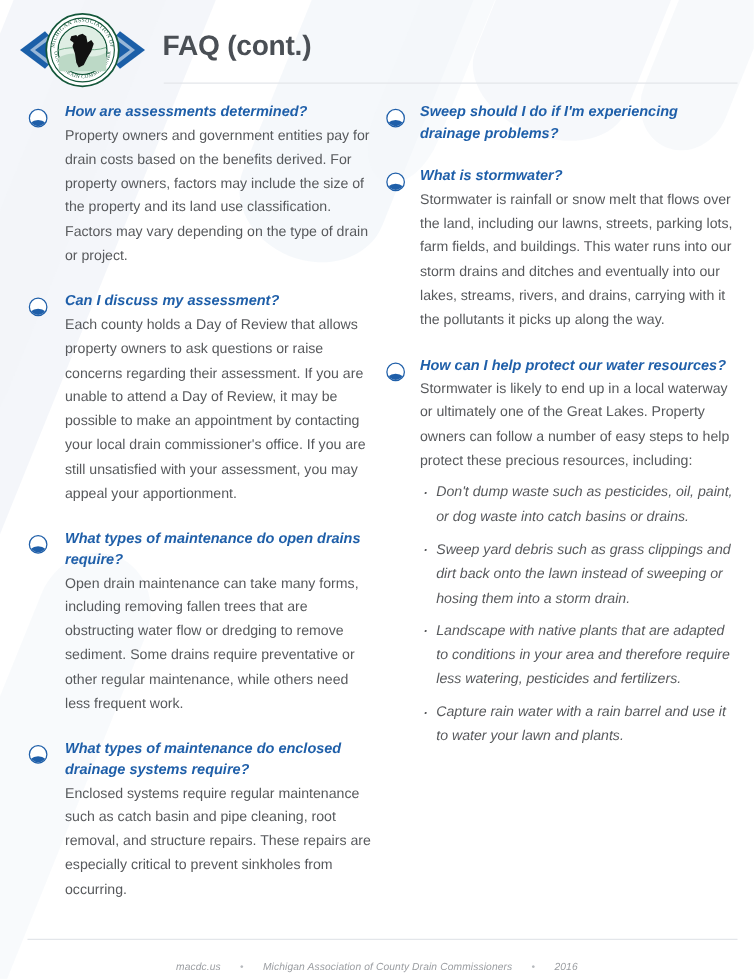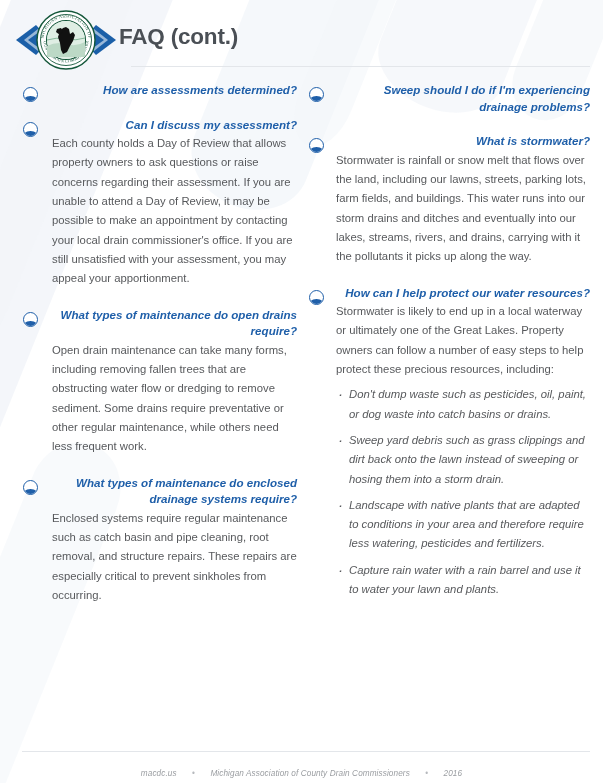--- a/index.html
+++ b/index.html
@@ -53,21 +53,21 @@
   }
   .logo {
     position: absolute;
     left: 14px;
     top: 9px;
     width: 104px;
     height: 62px;
   }
   .page-title {
     position: absolute;
-    left: 119px;
+    left: 130px;
     top: 24px;
     font-size: 22.5px;
     font-weight: bold;
     color: #4a4f55;
     letter-spacing: -0.2px;
   }
   .header-rule {
     position: absolute;
     left: 131px;
     top: 66px;
@@ -119,21 +119,20 @@
     border-radius: 50% 50% 40% 40% / 90% 90% 10% 10%;
   }
 
   .q {
     font-size: 11.6px;
     font-weight: bold;
     font-style: italic;
     color: #1f5fa9;
     line-height: 16.6px;
     margin: 0 0 1px 0;
-    text-align: right;
   }
   .a {
     font-size: 11.3px;
     color: #57595c;
     line-height: 19.3px;
     margin: 0;
   }
   .a-list {
     list-style: none;
     margin: 6px 0 0 0;
@@ -245,20 +244,21 @@
     <div class="header-rule"></div>
   </div>
 
   <div class="columns">
 
     <div class="col col-left">
 
       <div class="faq-item">
         <span class="bullet-icon"></span>
         <p class="q">How are assessments determined?</p>
+        <p class="a">Property owners and government entities pay for drain costs based on the benefits derived. For property owners, factors may include the size of the property and its land use classification.  Factors may vary depending on the type of drain or project.</p>
       </div>
 
       <div class="faq-item">
         <span class="bullet-icon"></span>
         <p class="q">Can I discuss my assessment?</p>
         <p class="a">Each county holds a Day of Review that allows property owners to ask questions or raise concerns regarding their assessment. If you are unable to attend a Day of Review, it may be possible to make an appointment by contacting your local drain commissioner's office. If you are still unsatisfied with your assessment, you may appeal your apportionment.</p>
       </div>
 
       <div class="faq-item">
         <span class="bullet-icon"></span>

